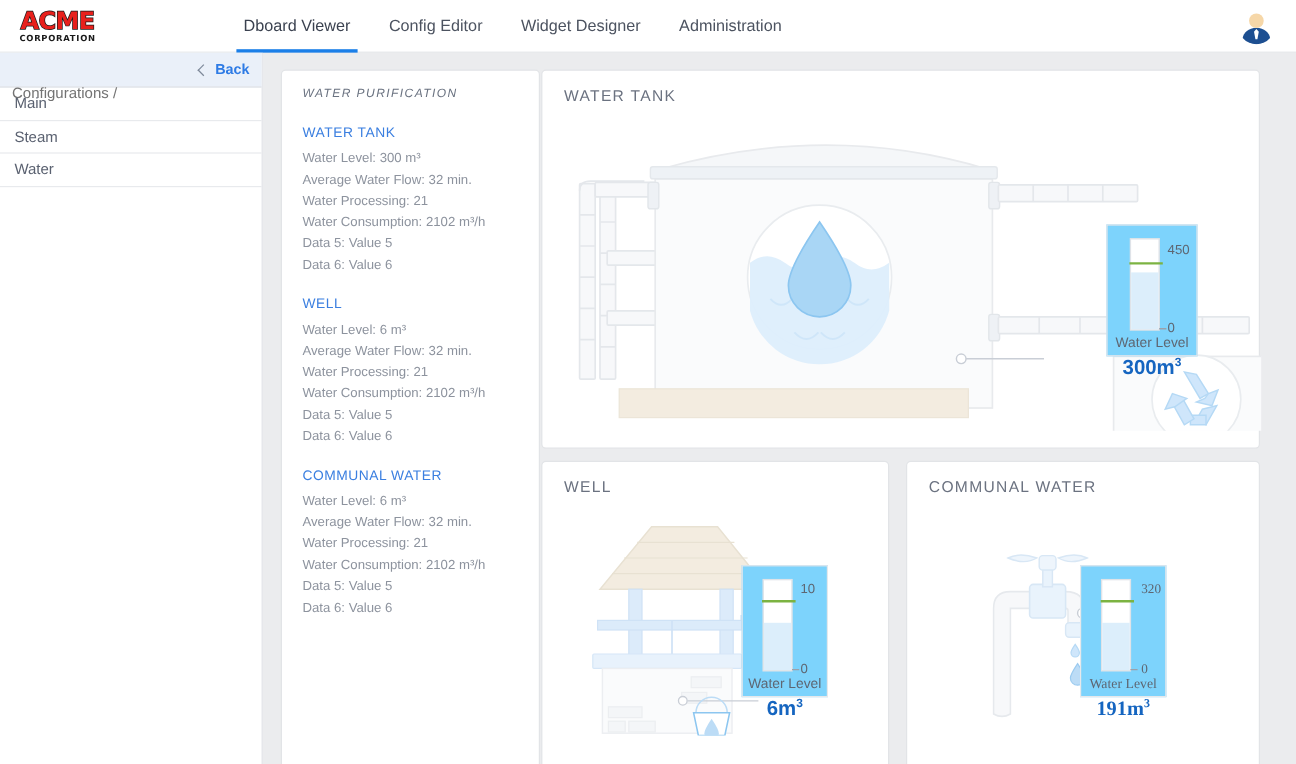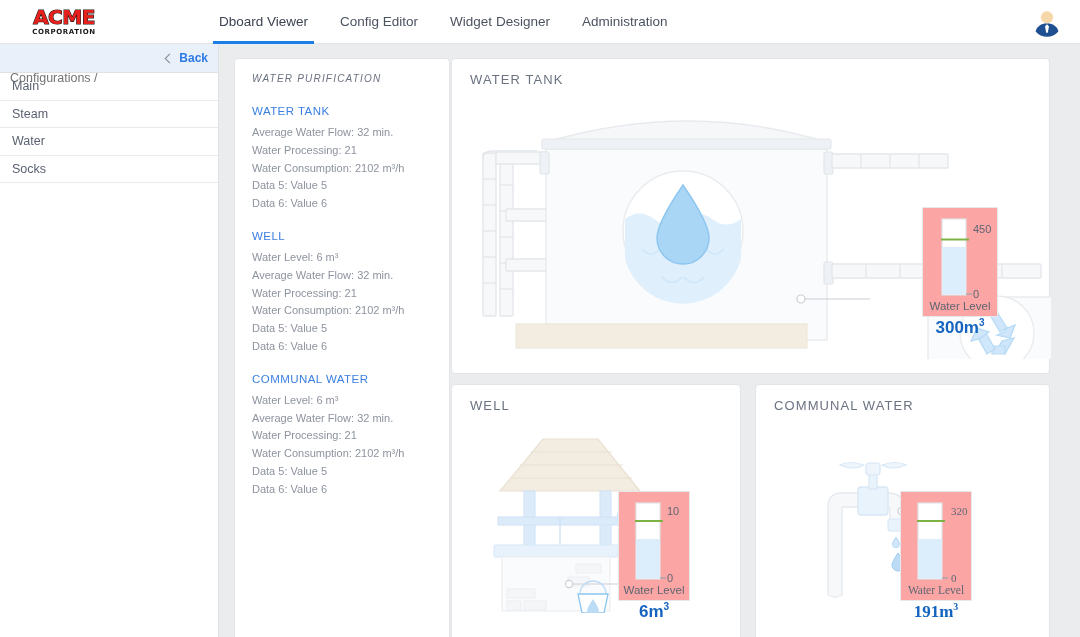--- a/index.html
+++ b/index.html
@@ -14,21 +14,21 @@
 
   
   .topbar {
     position: absolute; top: 0; left: 0;
     width: 1080px; height: 44px;
     background: #ffffff;
     border-bottom: 1px solid #e3e5e8;
     display: flex; align-items: center;
   }
   .logo {
-    margin-left: 28px;
+    margin-left: 12px;
     width: 72px; height: 34px;
     display: flex; flex-direction: column;
     align-items: center; justify-content: center;
     user-select: none;
   }
   .logo-word {
     font-family: "DejaVu Sans", sans-serif;
     font-weight: bold;
     font-size: 20px;
     line-height: 20px;
@@ -163,23 +163,22 @@
   #tank-card { left: 232px; top: 14px; width: 599px; height: 316px; }
   #well-card { left: 232px; top: 340px; width: 290px; height: 282px; }
   #comm-card { left: 536px; top: 340px; width: 295px; height: 282px; }
 
   svg { display: block; }
   .svg-abs { position: absolute; }
 
   
   .gauge-box {
     position: absolute;
-    background: #fca5a5;
+    background: #7dd3fc;
     border: 1px solid #e6e8eb;
-    margin-top: 20px;
   }
   .gauge-label {
     position: absolute;
     width: 100%;
     text-align: center;
     font-size: 11.5px;
     color: #5e6672;
   }
   .gauge-value {
     position: absolute;
@@ -242,33 +241,31 @@
   </div>
   <div class="sidebar-item">
     <span>Main</span>
   </div>
   <div class="sidebar-item">
     <span>Steam</span>
   </div>
   <div class="sidebar-item">
     <span>Water</span>
   </div>
-  <div class="sidebar-item">
-    <span>Socks</span>
-  </div>
 </div>
 
 <div class="main">
 
   <div class="card" id="info-card">
     <div class="card-title">WATER PURIFICATION</div>
     <div class="info-body">
 
       <div class="info-group">
         <div class="info-group-title">WATER TANK</div>
+        <div class="info-line">Water Level: 300 m³</div>
         <div class="info-line">Average Water Flow: 32 min.</div>
         <div class="info-line">Water Processing: 21</div>
         <div class="info-line">Water Consumption: 2102 m³/h</div>
         <div class="info-line">Data 5: Value 5</div>
         <div class="info-line">Data 6: Value 6</div>
       </div>
 
       <div class="info-group">
         <div class="info-group-title">WELL</div>
         <div class="info-line">Water Level: 6 m³</div>

